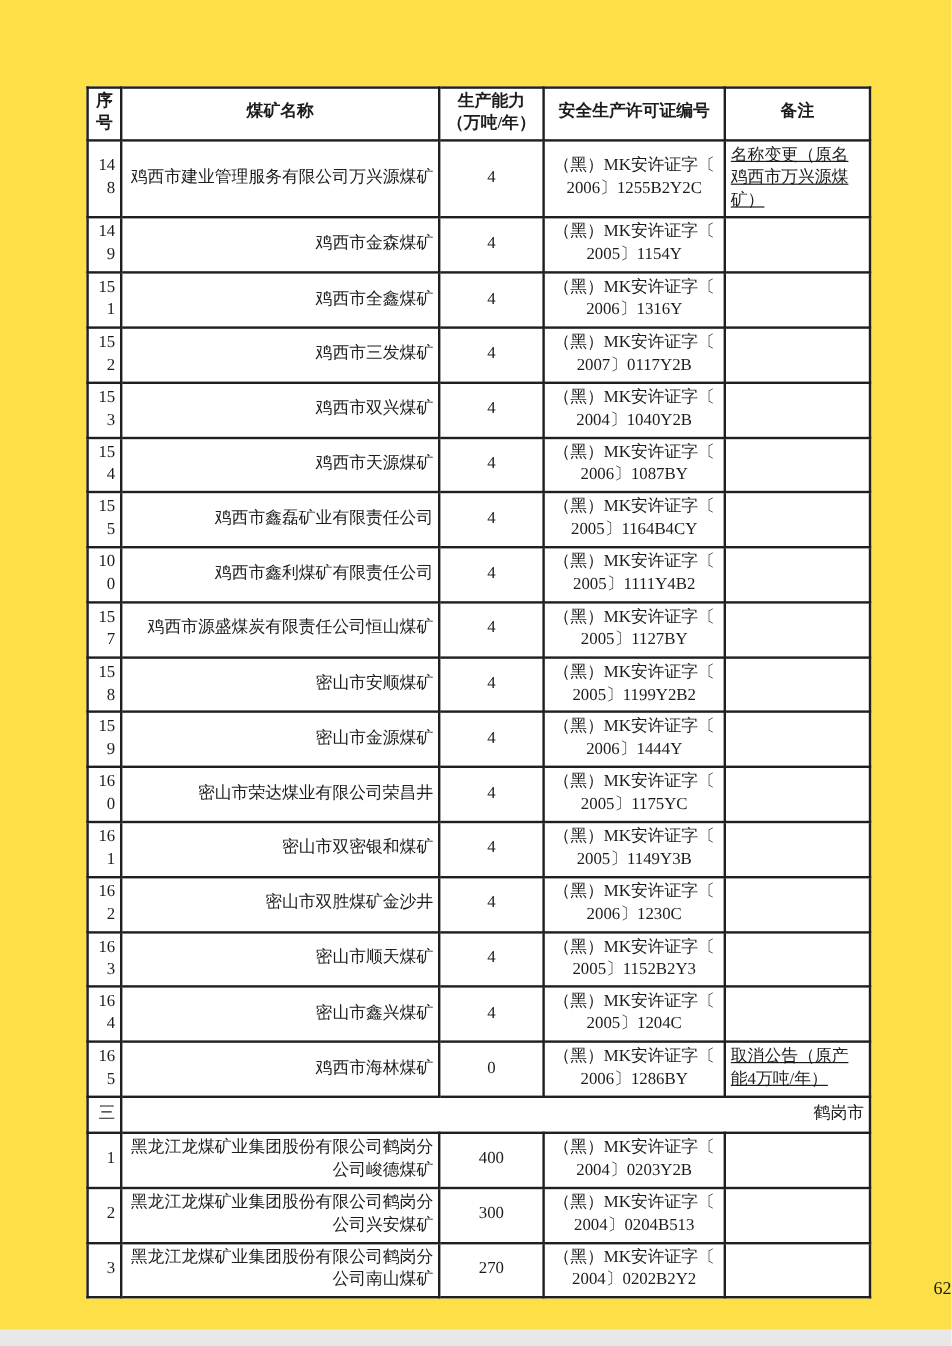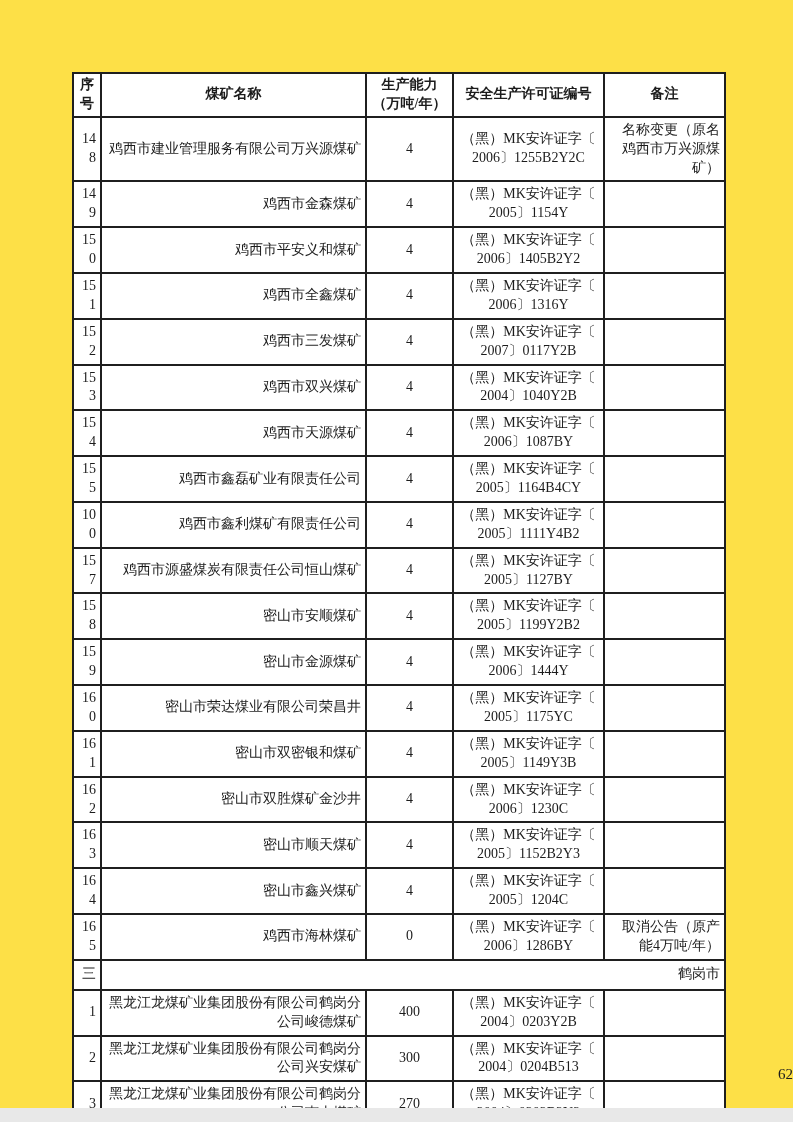--- a/index.html
+++ b/index.html
@@ -40,21 +40,21 @@
     font-weight: bold;
     text-align: center;
     white-space: pre-line;
     height: 34px;
     padding: 2px 2px;
   }
   .c-seq      { text-align: right; }
   .c-name     { text-align: right; padding-left: 6px; padding-right: 6px; }
   .c-capacity { text-align: center; }
   .c-license  { text-align: center; white-space: pre-line; }
-  .c-remark   { text-align: right; }
+  .c-remark   { text-align: left; text-decoration: underline; }
   tr[data-name="table-row"] > td { height: 34px; }
   tr[data-name="section-row"] > td { height: 22px; }
   .section-name { font-weight: normal; }
   .page-number {
     position: absolute;
     left: 0;
     right: 0;
     top: 1066px;
     text-align: right;
     font-size: 15px;
@@ -94,28 +94,20 @@
         </tr>
         <tr data-name="table-row">
           <td class="c-seq" data-name="cell-seq">149</td>
           <td class="c-name" data-name="cell-name">鸡西市金森煤矿</td>
           <td class="c-capacity" data-name="cell-capacity">4</td>
           <td class="c-license" data-name="cell-license">（黑）MK安许证字〔
 2005〕1154Y</td>
           <td class="c-remark" data-name="cell-remark"></td>
         </tr>
         <tr data-name="table-row">
-          <td class="c-seq" data-name="cell-seq">150</td>
-          <td class="c-name" data-name="cell-name">鸡西市平安义和煤矿</td>
-          <td class="c-capacity" data-name="cell-capacity">4</td>
-          <td class="c-license" data-name="cell-license">（黑）MK安许证字〔
-2006〕1405B2Y2</td>
-          <td class="c-remark" data-name="cell-remark"></td>
-        </tr>
-        <tr data-name="table-row">
           <td class="c-seq" data-name="cell-seq">151</td>
           <td class="c-name" data-name="cell-name">鸡西市全鑫煤矿</td>
           <td class="c-capacity" data-name="cell-capacity">4</td>
           <td class="c-license" data-name="cell-license">（黑）MK安许证字〔
 2006〕1316Y</td>
           <td class="c-remark" data-name="cell-remark"></td>
         </tr>
         <tr data-name="table-row">
           <td class="c-seq" data-name="cell-seq">152</td>
           <td class="c-name" data-name="cell-name">鸡西市三发煤矿</td>

